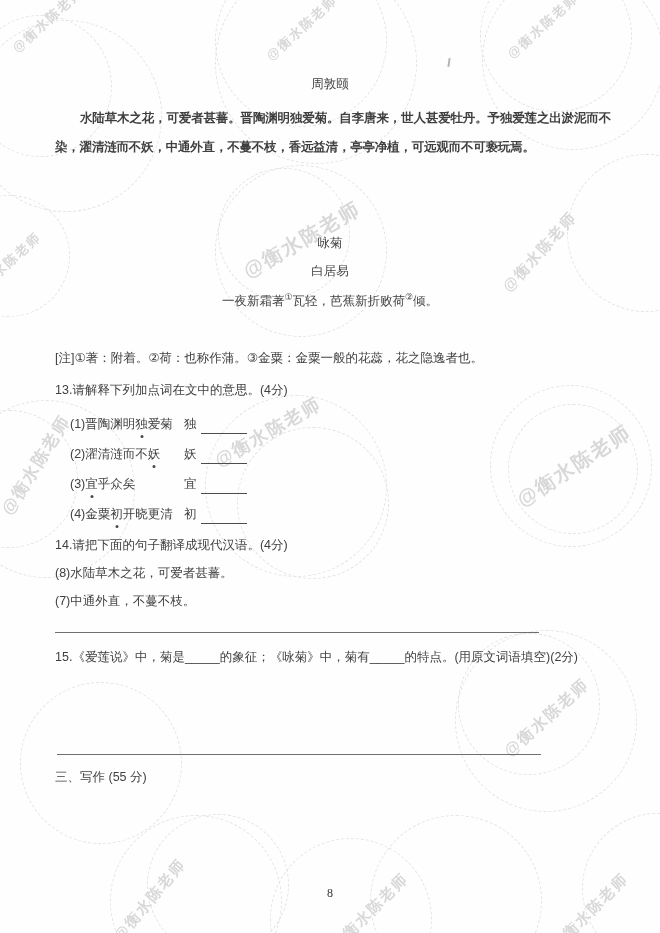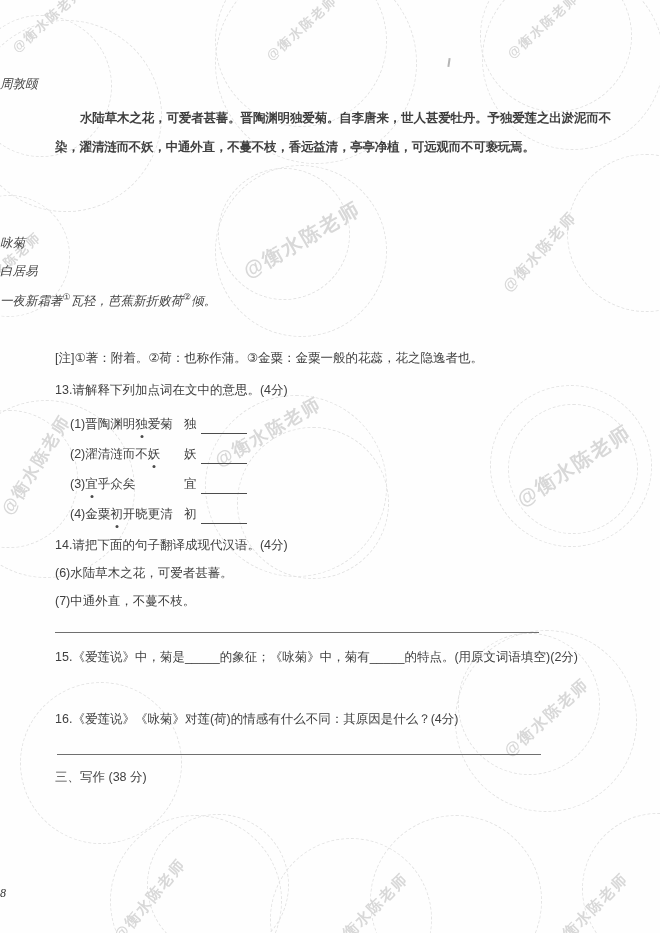--- a/index.html
+++ b/index.html
@@ -2,21 +2,21 @@
 <html><head>
 <meta charset="utf-8">
 <style>
   html,body{margin:0;padding:0;background:#ffffff;}
   .page{
     position:relative;width:660px;height:933px;overflow:hidden;background:#fefefe;
     font-family:"Liberation Sans","DejaVu Sans",sans-serif;
     color:#3f3f3f;font-size:12.5px;
   }
   .abs{position:absolute;left:55px;right:48px;z-index:2;}
-  .center{left:0;right:0;font-style:italic;}
+  .center{text-align:center;left:0;right:0;}
   .para{text-align:justify;text-indent:2em;line-height:29px;letter-spacing:-0.2px;width:556px;right:auto;font-weight:bold;}
   .line{white-space:nowrap;}
   sup{font-size:9px;}
   .item{position:absolute;left:70px;height:20px;z-index:2;white-space:nowrap;}
   .item .word{position:absolute;left:114px;top:0;}
   .item .blank{position:absolute;left:131px;top:2px;display:inline-block;width:46px;height:15px;border-bottom:1.5px solid #4c4c4c;}
   .dotchar{position:relative;display:inline-block;}
   .dotchar::after{content:"";position:absolute;left:50%;transform:translateX(-50%);bottom:-5px;width:3px;height:3px;border-radius:50%;background:#4a4a4a;}
   .hr{position:absolute;height:0;border-top:1.5px solid #6f6f6f;width:484px;z-index:2;}
   .pagenum{font-family:"Liberation Serif","DejaVu Serif",serif;font-size:12px;color:#333;}
@@ -97,27 +97,26 @@
     <span class="word">宜</span>
     <span class="blank"></span>
   </div>
   <div class="item" style="top:506px">
     <span class="phrase"><span>(4)金粟</span><span class="dotchar">初</span><span>开晓更清</span></span>
     <span class="word">初</span>
     <span class="blank"></span>
   </div>
 
   <div class="abs line" style="top:537px">14.请把下面的句子翻译成现代汉语。(4分)</div>
-  <div class="abs line" style="top:565px">(6)水陆草木之花，可爱者甚蕃。</div>
+  <div class="abs line" style="top:565px">(8)水陆草木之花，可爱者甚蕃。</div>
   <div class="abs line" style="top:593px">(7)中通外直，不蔓不枝。</div>
 
   <div class="hr" style="top:632px;left:55px"></div>
 
   <div class="abs line" style="top:649px">15.《爱莲说》中，菊是_____的象征；《咏菊》中，菊有_____的特点。(用原文词语填空)(2分)</div>
-  <div class="abs line" style="top:711px">16.《爱莲说》《咏菊》对莲(荷)的情感有什么不同：其原因是什么？(4分)</div>
 
   <div class="hr" style="top:754px;left:57px"></div>
 
-  <div class="abs line" style="top:769px">三、写作 (38 分)</div>
+  <div class="abs line" style="top:769px">三、写作 (55 分)</div>
 
 
   <div class="abs center pagenum" style="top:886px">8</div>
 </div>
 
 </body></html>

